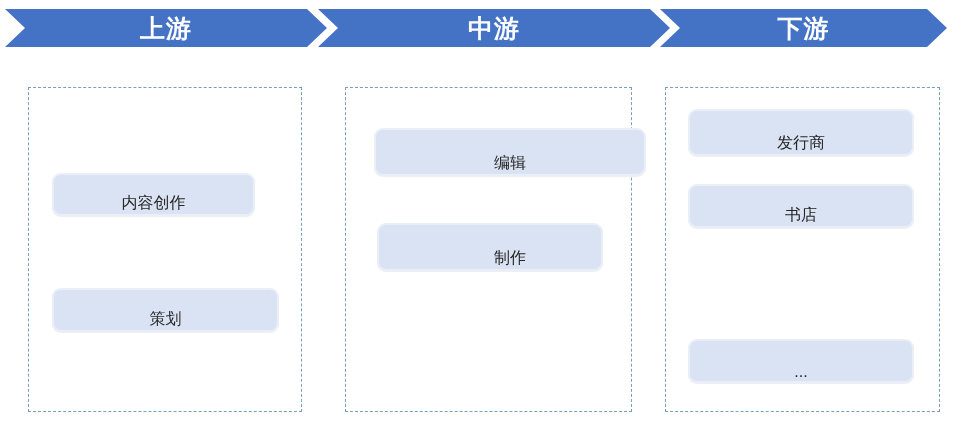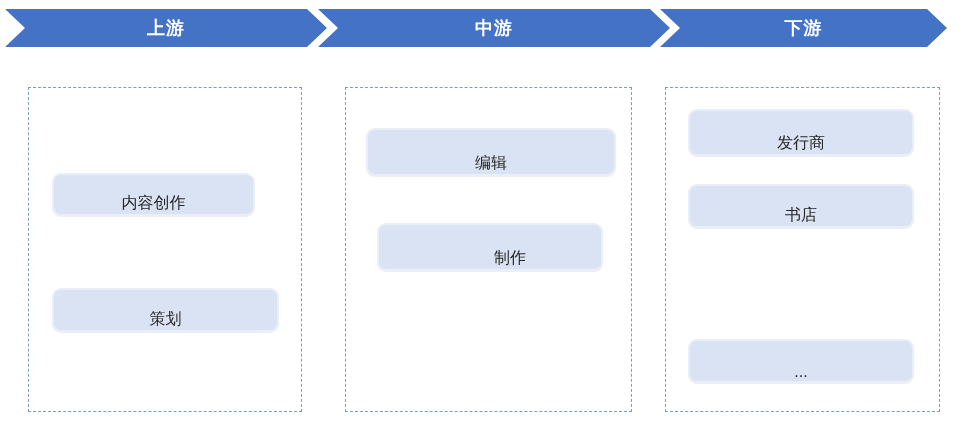--- a/index.html
+++ b/index.html
@@ -29,21 +29,21 @@
     top: 9px;
     height: 38px;
     background: var(--chevron-fill);
     clip-path: polygon(0 0, calc(100% - 20px) 0, 100% 50%, calc(100% - 20px) 100%, 0 100%, 20px 50%);
     display: flex;
     align-items: center;
     justify-content: center;
   }
   .chev-label {
     color: var(--chevron-text);
-    font-size: 18px;
+    font-size: 25px;
     font-weight: bold;
     letter-spacing: 1px;
   }
   .chev1 { left: 5px;   width: 322px; }
   .chev2 { left: 318px; width: 352px; }
   .chev3 { left: 660px; width: 287px; }
 
   
   .panel {
     position: absolute;
@@ -65,21 +65,21 @@
     display: flex;
     align-items: flex-end;
     justify-content: center;
     color: var(--text);
     font-size: 16px;
     box-shadow: 0 1px 1px rgba(120,140,170,0.15);
   }
   .panel1 .n0 { left: 23px; top: 85px;  width: 203px; height: 43px; }
   .panel1 .n1 { left: 23px; top: 200px; width: 227px; height: 44px; }
 
-  .panel2 .n0 { left: 20px; top: 40px;  width: 250px; height: 48px; }
+  .panel2 .n0 { left: 28px; top: 40px;  width: 272px; height: 48px; }
   .panel2 .n1 { left: 31px; top: 135px; width: 226px; height: 48px; padding-left: 40px; }
   .panel2 .n2 { left: 31px; top: 230px; width: 226px; height: 46px; }
 
   .panel3 .n0 { left: 22px; top: 21px;  width: 226px; height: 47px; }
   .panel3 .n1 { left: 22px; top: 96px;  width: 226px; height: 44px; }
   .panel3 .n2 { left: 22px; top: 171px; width: 226px; height: 44px; }
   .panel3 .n3 { left: 22px; top: 251px; width: 226px; height: 44px; }
 </style>
 </head>
 <body>

